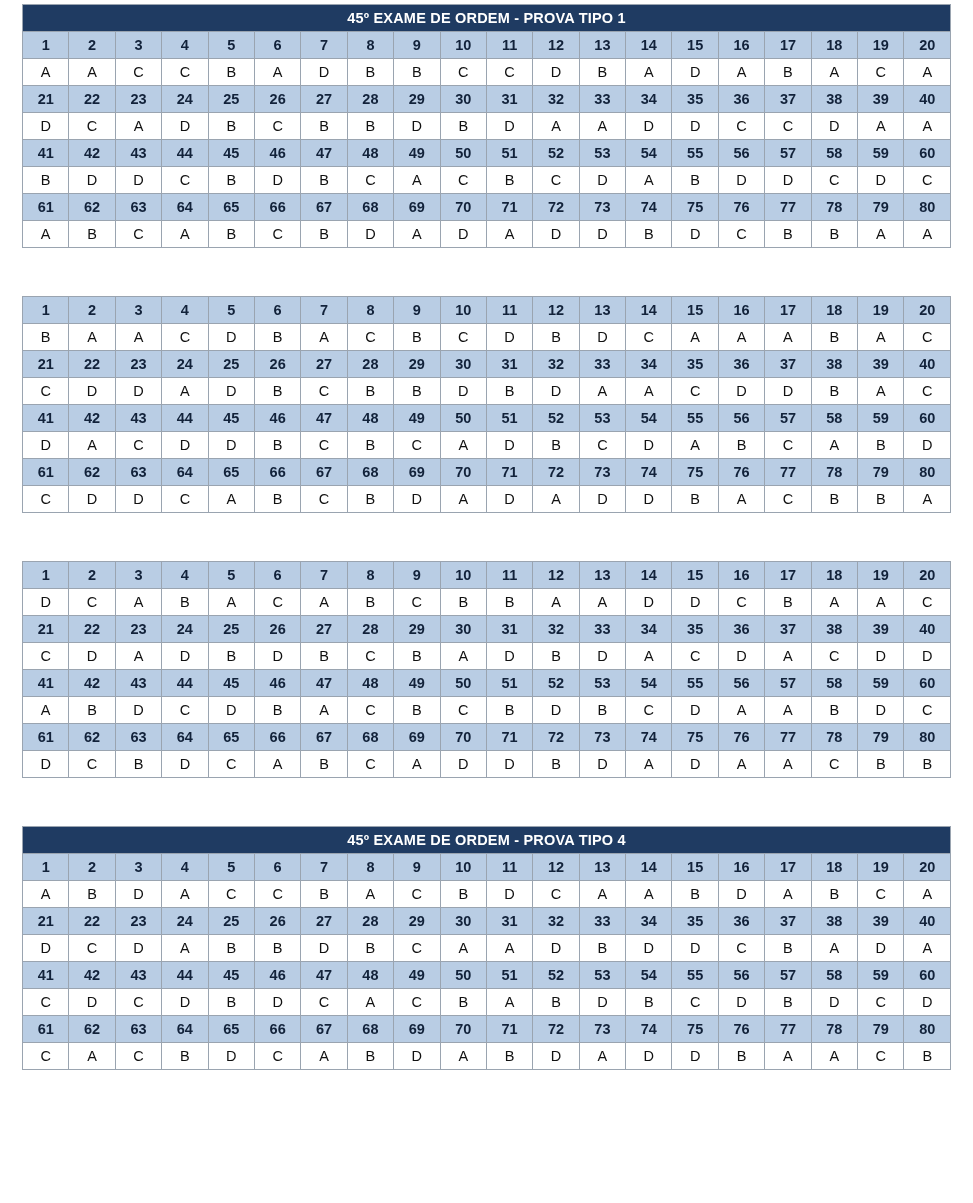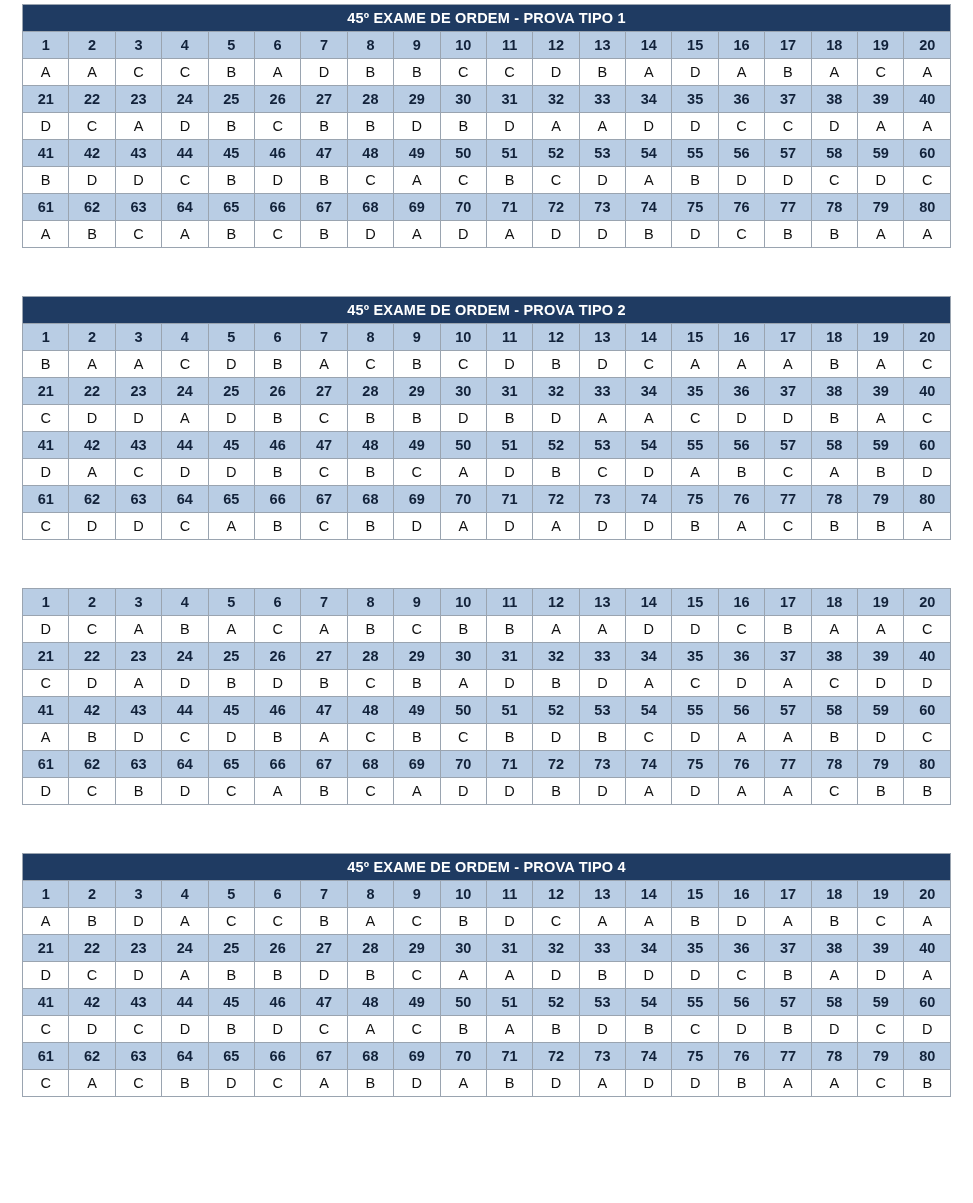--- a/index.html
+++ b/index.html
@@ -245,23 +245,20 @@
         <td class="ans-cell">A</td>
         <td class="ans-cell">A</td>
       </tr>
     </tbody>
       </table>
   </div>
 
   <div class="exam-block">
     <table class="gab">
       <tbody>
-          <tr>
-        <td class="title-cell" colspan="20">45º EXAME DE ORDEM - PROVA TIPO  2</td>
-      </tr>
       <tr>
         <td class="num-cell">1</td>
         <td class="num-cell">2</td>
         <td class="num-cell">3</td>
         <td class="num-cell">4</td>
         <td class="num-cell">5</td>
         <td class="num-cell">6</td>
         <td class="num-cell">7</td>
         <td class="num-cell">8</td>
         <td class="num-cell">9</td>

